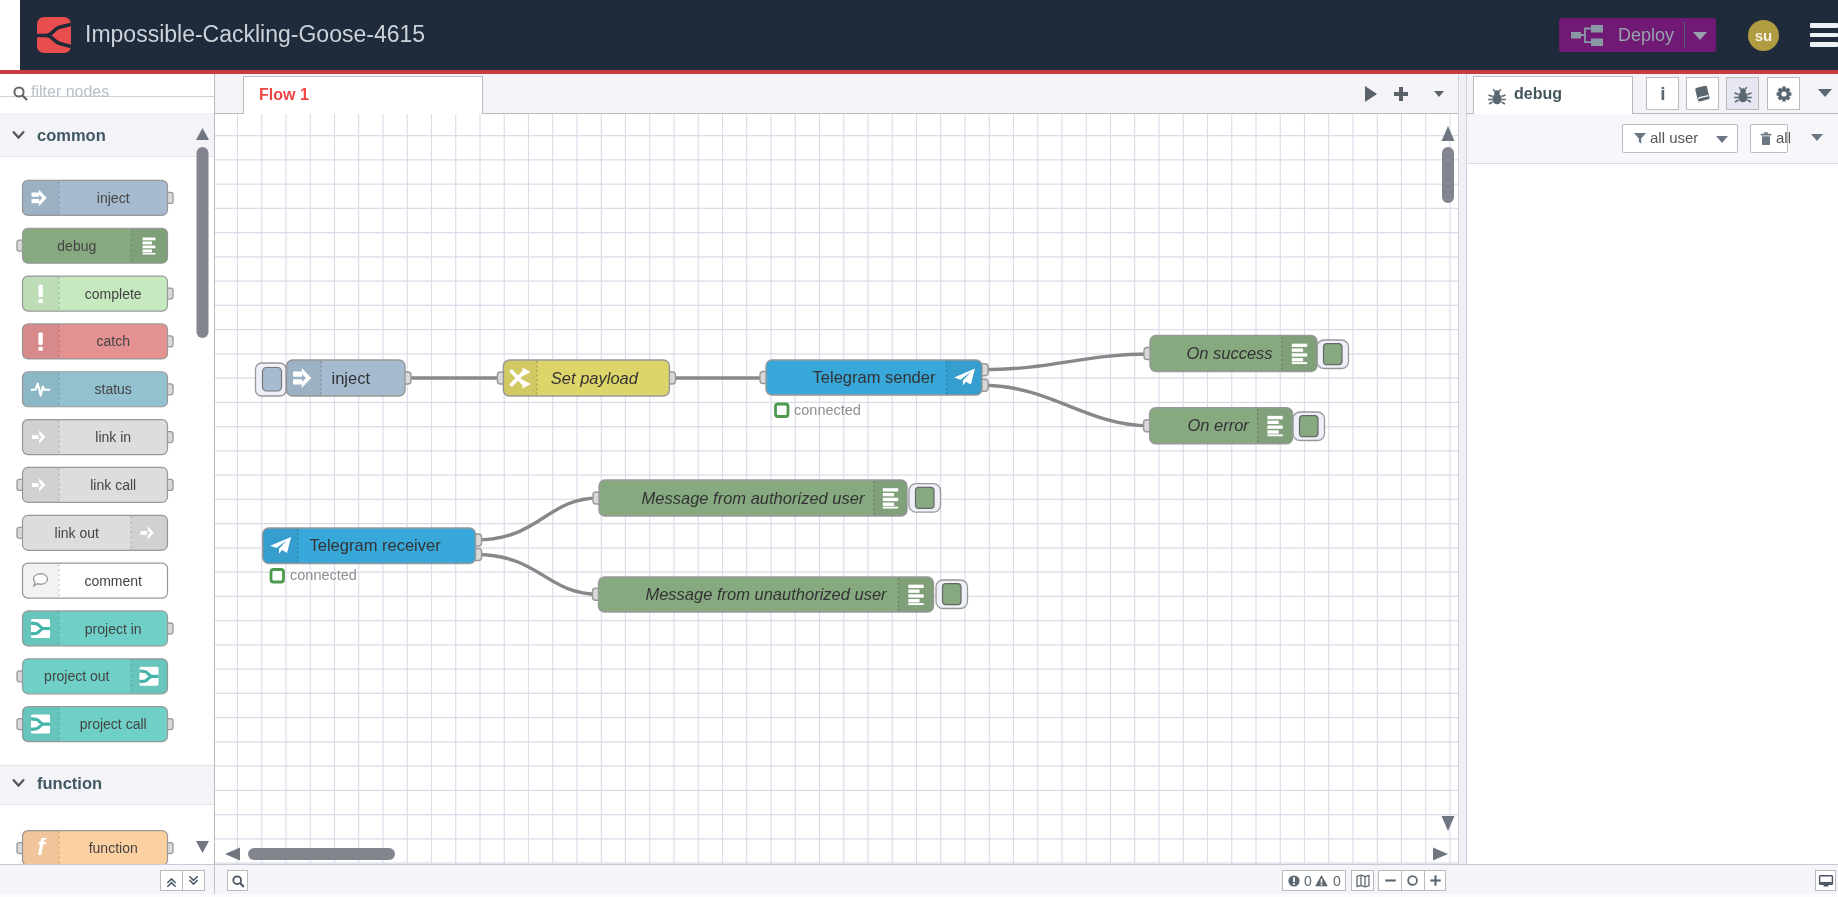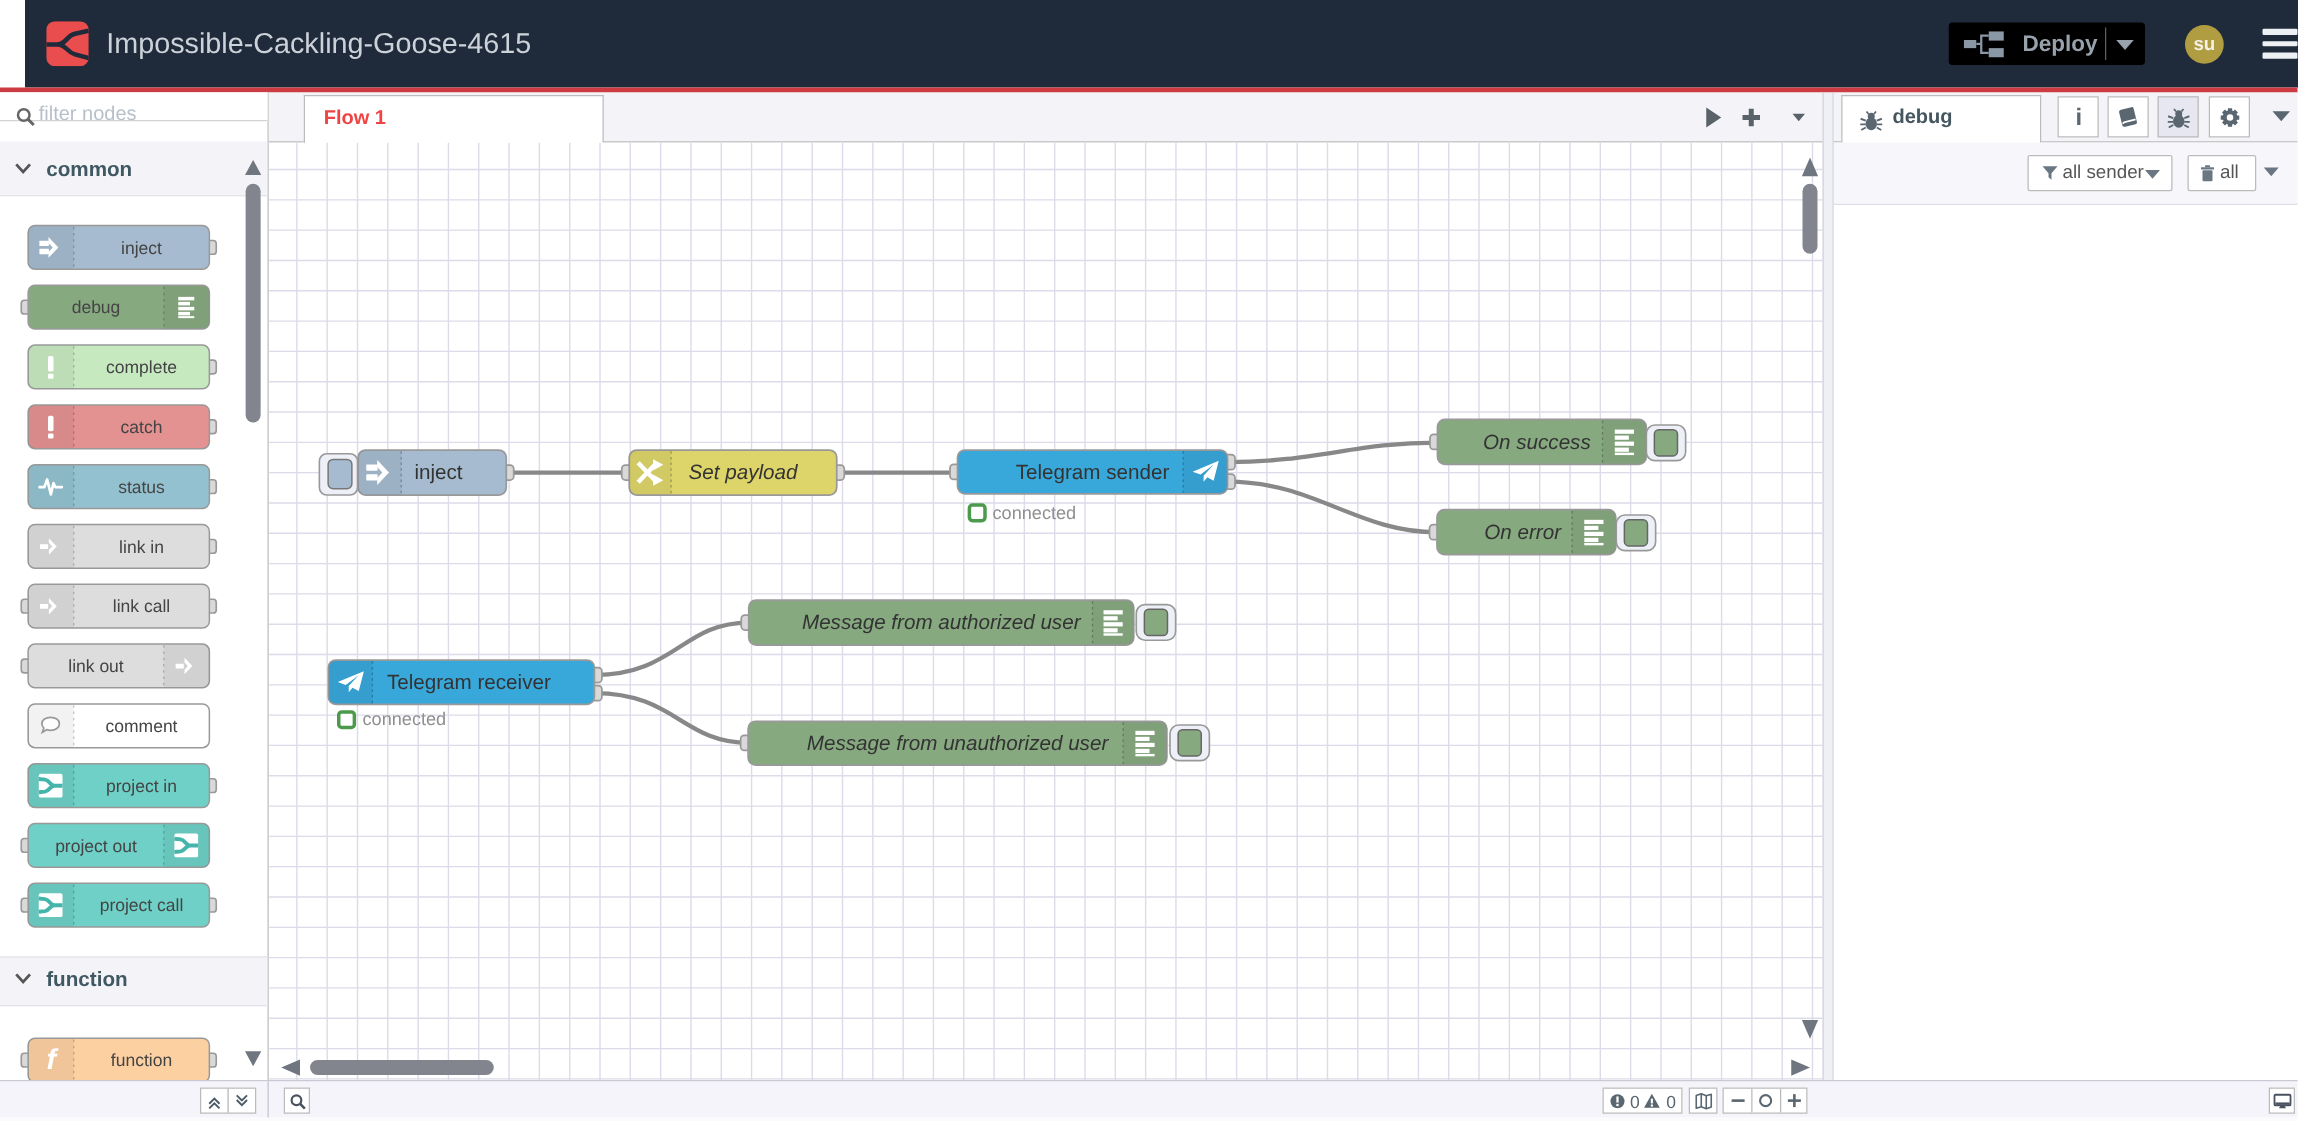--- a/index.html
+++ b/index.html
@@ -1,21 +1,21 @@
 <!DOCTYPE html>
 <html><head>
 <meta charset="utf-8">
 <style>
 * { margin:0; padding:0; box-sizing:border-box; }
 html,body { width:1838px; height:897px; overflow:hidden; font-family:"Liberation Sans", sans-serif; background:#fff; }
 .abs { position:absolute; }
 #header { left:0; top:0; width:1838px; height:70px; background:#1f2a3a;margin-left:20px; }
 #redline { left:0; top:70px; width:1838px; height:4px; background:#cb3b41; }
 #title { left:65px; top:21px; font-size:23px; color:#ccd2d9; }
-#deploy { left:1539px; top:18px; width:157px; height:34px; background:#000000; border-radius:3px;font-weight:bold; }
+#deploy { left:1539px; top:18px; width:157px; height:34px; background:#701a75; border-radius:3px; }
 #deploy .txt { position:absolute; left:59px; top:7px; font-size:18px; color:#98a2ac; }
 #deploy .sep { position:absolute; left:125px; top:4px; width:1px; height:26px; background:#55616e; }
 #deploy .caret { position:absolute; left:134px; top:14px; width:0; height:0; border-left:7px solid transparent; border-right:7px solid transparent; border-top:8px solid #98a2ac; }
 #avatar { left:1728px; top:20px; width:31px; height:31px; border-radius:50%; background:#b09c41; color:#f5f1e4; font-weight:bold; font-size:15px; text-align:center; line-height:31px; }
 #burger div { position:absolute; left:0; width:28px; height:4.5px; background:#eef1f4; border-radius:1px; }
 #palette { left:0; top:74px; width:215px; height:790px; background:#fff; border-right:1px solid #bbbbbb; }
 #psearch { left:0; top:74px; width:214px; height:23px; background:#fff; border-bottom:1px solid #d3d3d3; }
 #psearch span { position:absolute; left:31px; top:9px; font-size:16px; color:#b7bfc9; }
 #tabbar { left:215px; top:74px; width:1243px; height:40px; background:#f4f4f8; border-bottom:1px solid #bbbbbb; }
 #tab1 { position:absolute; left:28px; top:2px; width:240px; height:39px; background:#fff; border:1px solid #bbbbbb; border-bottom:none; }
@@ -453,24 +453,24 @@
         <use href="#i-gear"></use>
       </svg>
     </div>
   <div class="abs" style="left:351px;top:15px;width:0;height:0;border-left:7px solid transparent;border-right:7px solid transparent;border-top:8px solid #5a6670"></div>
 </div>
 <div id="rtoolbar" class="abs">
   <div class="rbtn" style="left:155px;width:116px">
     <svg class="abs" style="left:9px;top:6px" width="16" height="16" viewBox="0 0 20 20">
         <path d="M2.5 2.5 H17.5 L11.5 9.5 V16 L8.5 13.5 V9.5 Z" fill="#6b7683"></path>
       </svg>
-    <span style="position:absolute;left:27px;top:4px">all sender</span>
+    <span style="position:absolute;left:27px;top:4px">all user</span>
     <div style="position:absolute;right:9px;top:11px;width:0;height:0;border-left:6px solid transparent;border-right:6px solid transparent;border-top:7px solid #6b7683"></div>
   </div>
-  <div class="rbtn" style="left:283px;width:55px">
+  <div class="rbtn" style="left:283px;width:38px">
     <svg class="abs" style="left:7px;top:6px" width="16" height="16" viewBox="0 0 20 20">
         <g fill="#6b7683">
           <rect x="5" y="6.5" width="10" height="11" rx="1"></rect>
           <rect x="3.5" y="3.5" width="13" height="2.2" rx="0.5"></rect>
           <rect x="7.5" y="1.5" width="5" height="2" rx="0.5"></rect>
         </g>
       </svg>
     <span style="position:absolute;left:25px;top:4px">all</span>
   </div>
   <div class="abs" style="left:344px;top:20px;width:0;height:0;border-left:6px solid transparent;border-right:6px solid transparent;border-top:7px solid #6b7683"></div>

